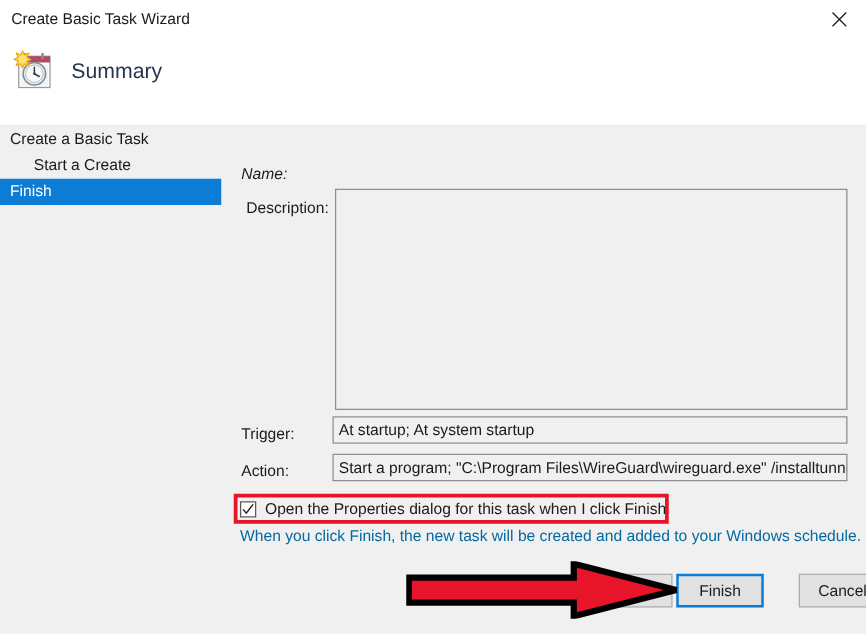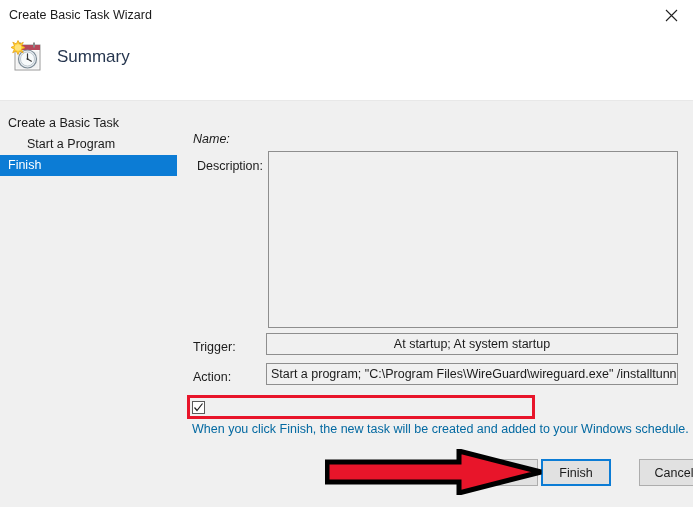--- a/index.html
+++ b/index.html
@@ -75,21 +75,21 @@
   #body {
     position: absolute;
     left: 0; top: 101px;
     width: 693px; height: 343px;
     background: #f0f0f0;
   }
 
   
   #sidebar {
     position: absolute;
-    left: 0; top: 12px;
+    left: 0; top: 0;
     width: 185px;
   }
   .step {
     position: relative;
     height: 21px;
     line-height: 21px;
     font-size: 12.5px;
     color: #1b1b1b;
     padding-left: 8px;
     white-space: nowrap;
@@ -127,21 +127,21 @@
     padding: 2px 4px;
     overflow: hidden;
     white-space: nowrap;
     line-height: 17px;
   }
   #name-label   { left: 8px;  top: 30px; font-style: italic; }
   #name-input   { left: 81px; top: 24px; width: 412px; height: 22px; }
   #desc-label   { left: 12px;  top: 57px; }
   #desc-input   { left: 83px; top: 50px; width: 410px; height: 177px; white-space: pre-wrap; }
   #trigger-label{ left: 8px;  top: 238px; }
-  #trigger-input{ left: 81px; top: 232px; width: 412px; height: 22px; text-align: center; }
+  #trigger-input{ left: 81px; top: 232px; width: 412px; height: 22px; }
   #action-label { left: 8px;  top: 268px; }
   #action-input { left: 81px; top: 262px; width: 412px; height: 22px; }
 
   
   #checkbox-row {
     position: absolute;
     left: 7px; top: 297px;
     display: flex;
     align-items: center;
     height: 18px;
@@ -251,21 +251,21 @@
         <circle cx="10" cy="9.5" r="3.2" fill="#ffe27a"></circle>
       </svg>
     </span>
     <div id="banner-heading">Summary</div>
   </div>
 
   <div id="body">
 
     <div id="sidebar">
       <div class="step">Create a Basic Task</div>
-      <div class="step indent">Start a Program</div>
+      <div class="step indent">Start a Create</div>
       <div class="step selected">Finish</div>
     </div>
 
     <div id="pane">
 
       <div class="field-label" id="name-label">Name:</div>
 
       <div class="field-label" id="desc-label">Description:</div>
       <div class="field-box" id="desc-input"></div>
 
@@ -276,20 +276,21 @@
       <div class="field-box" id="action-input">Start a program; "C:\Program Files\WireGuard\wireguard.exe" /installtunnels</div>
 
       <div id="checkbox-row">
         <span id="checkbox-box">
           <span>
             <svg width="11" height="11" viewBox="0 0 11 11">
               <path d="M1.5,5.5 L4,8.5 L9.5,1.5" stroke="#222222" stroke-width="1.2" fill="none"></path>
             </svg>
           </span>
         </span>
+        <span id="checkbox-label">Open the Properties dialog for this task when I click Finish</span>
       </div>
 
       <div id="note-text">When you click Finish, the new task will be created and added to your Windows schedule.</div>
     </div>
   </div>
 
   <div id="footer">
     <div class="btn" id="back-button">&lt; Back</div>
     <div class="btn" id="finish-button">Finish</div>
     <div class="btn" id="cancel-button">Cancel</div>

